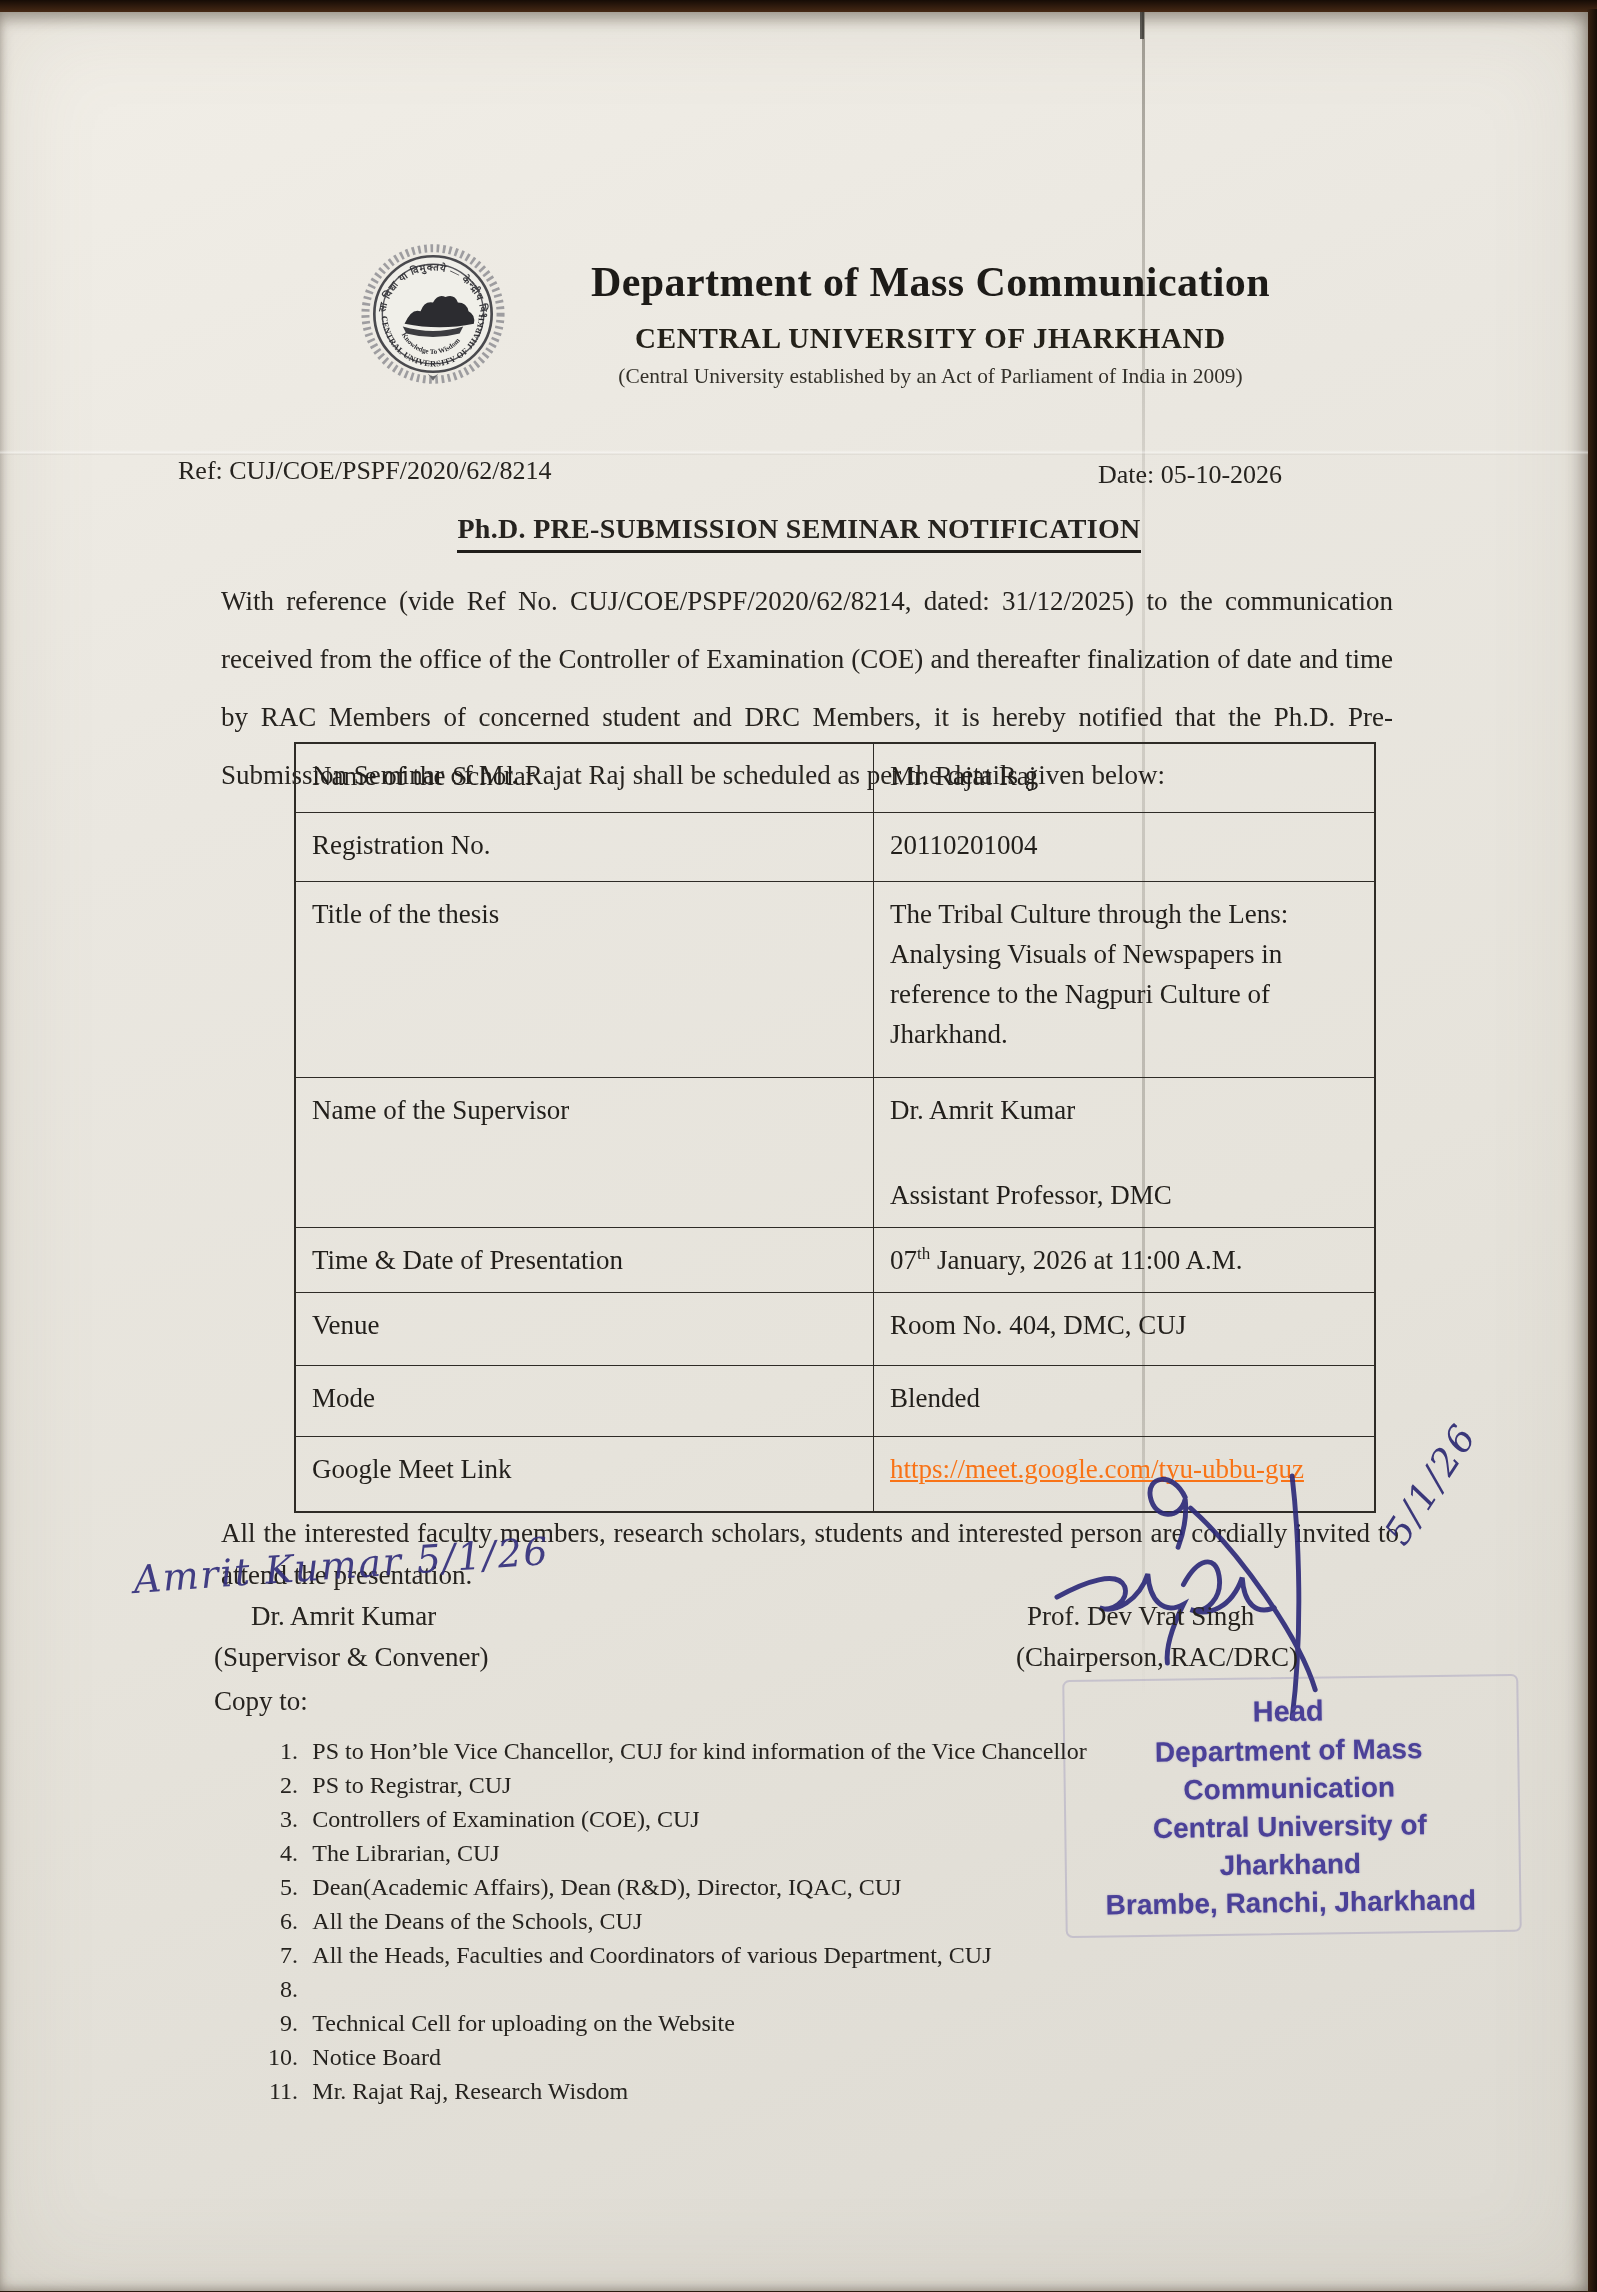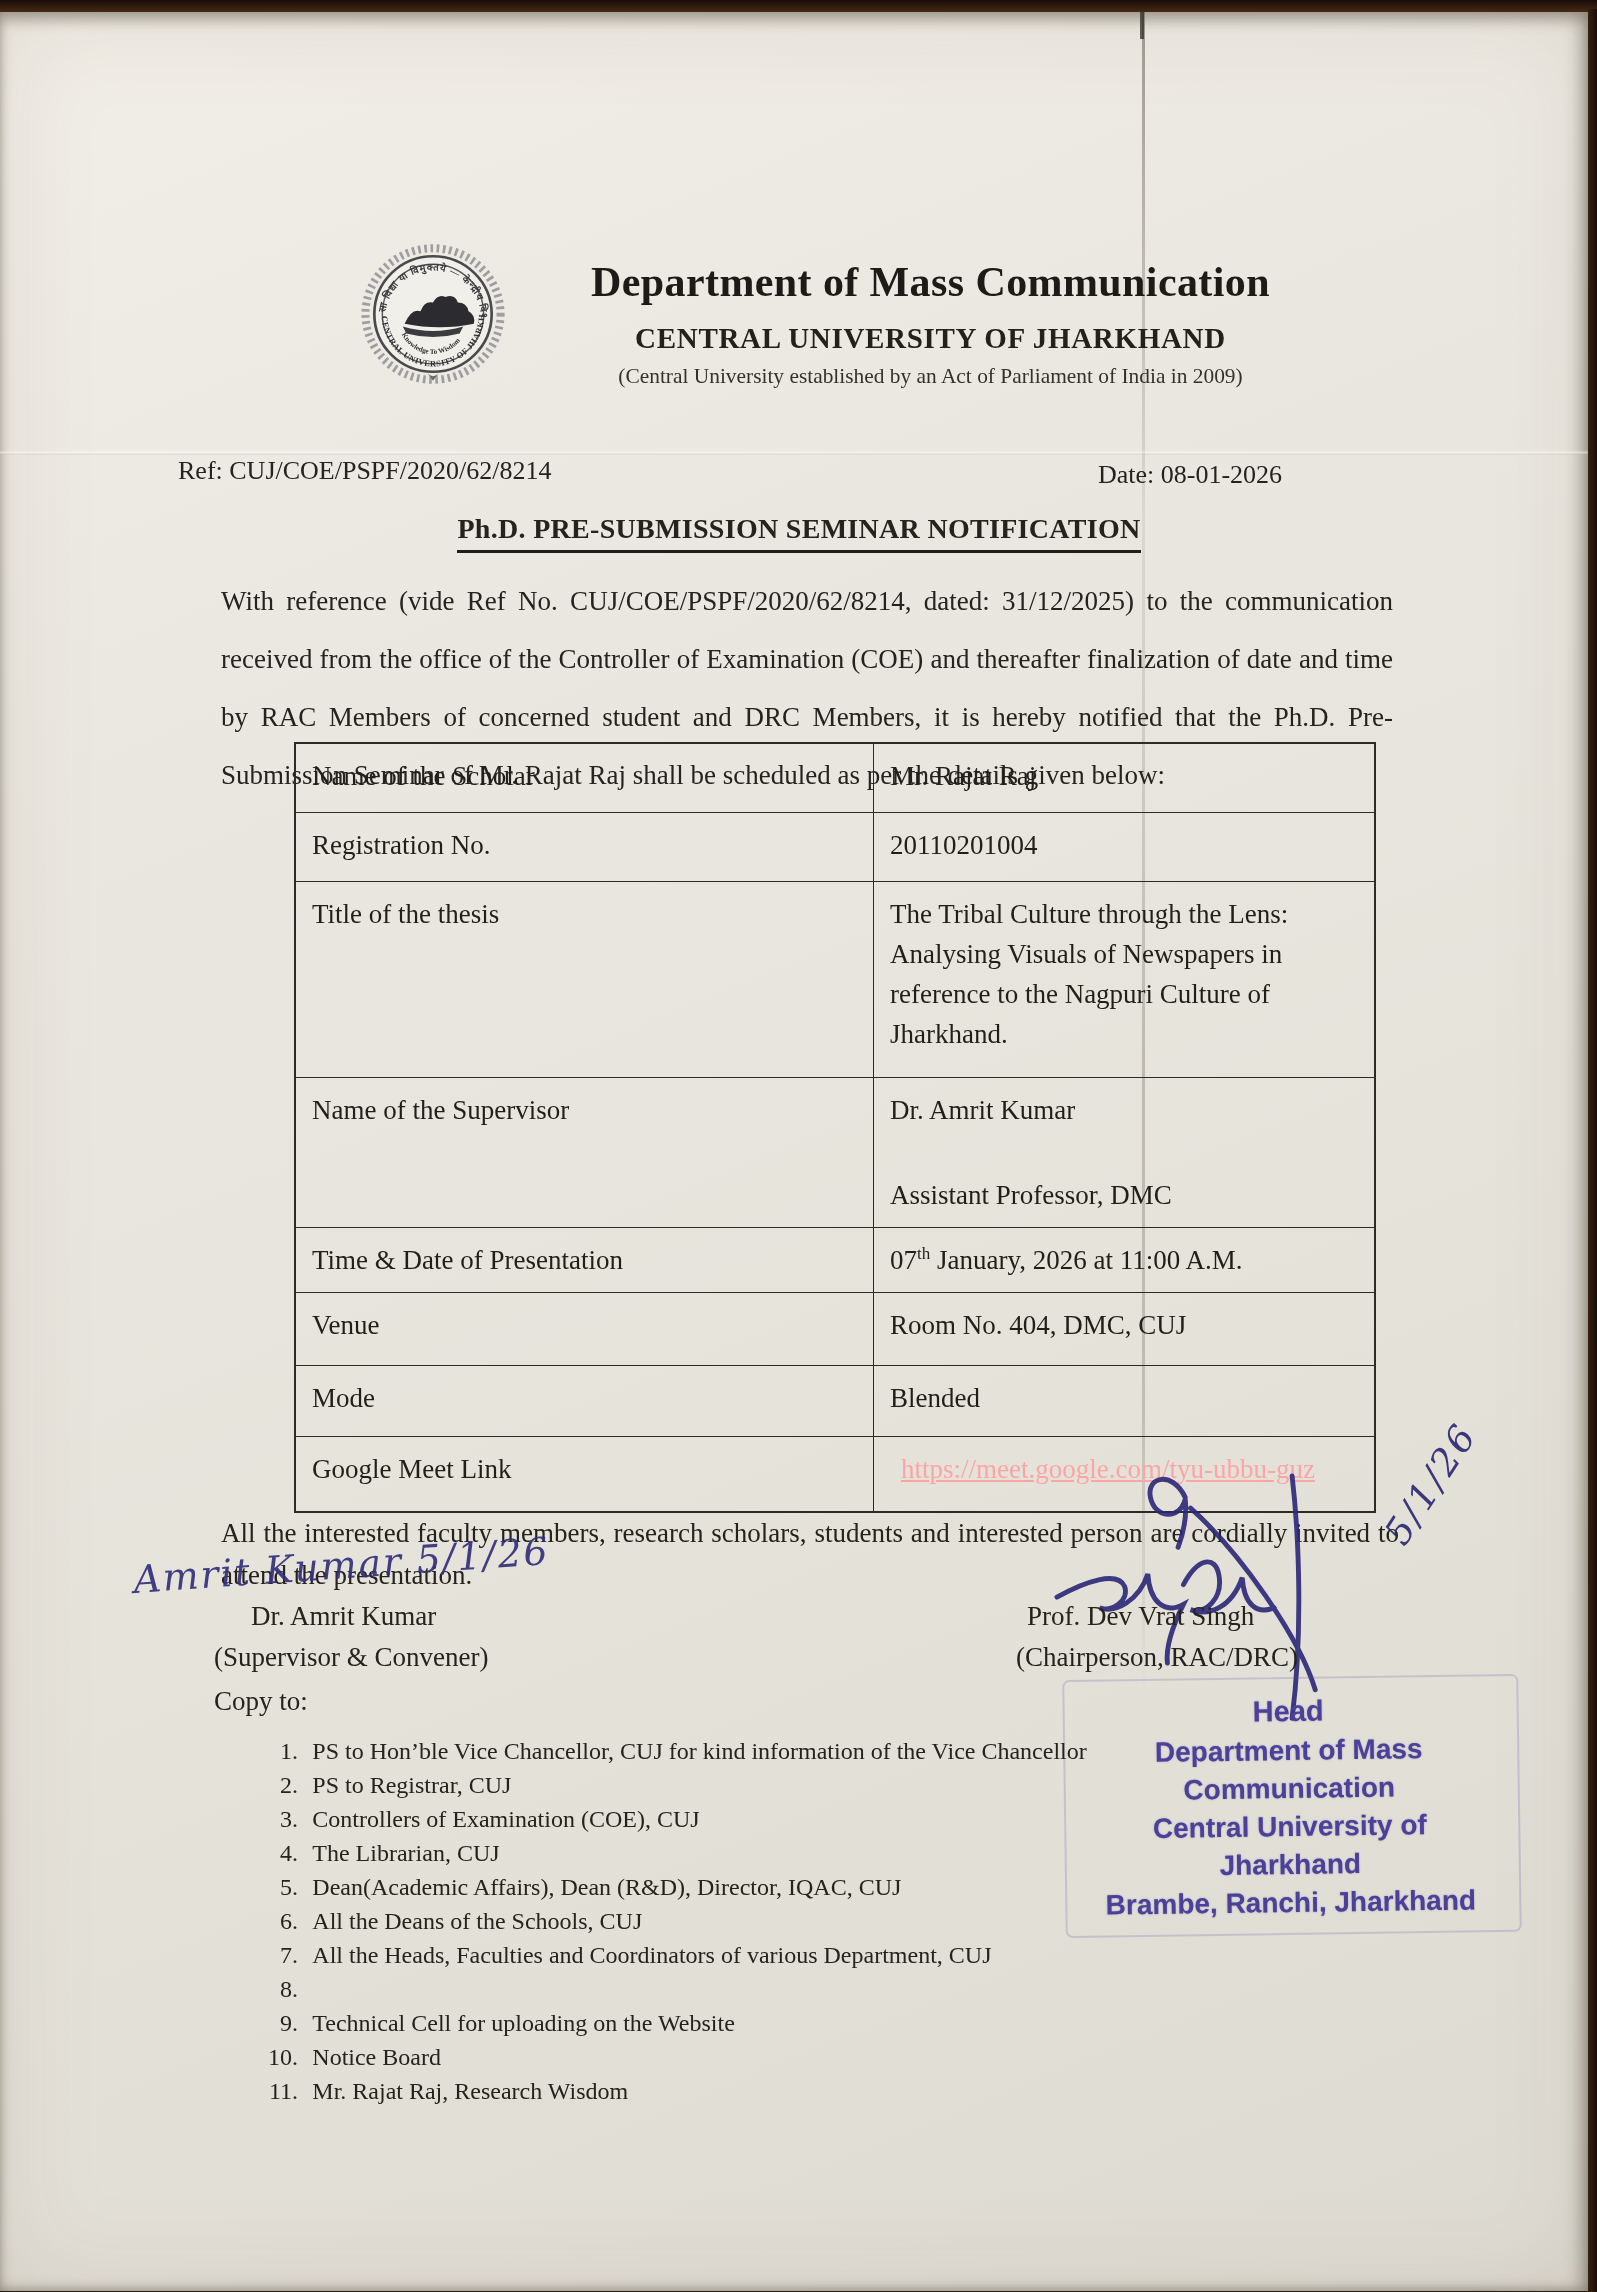--- a/index.html
+++ b/index.html
@@ -41,21 +41,21 @@
   .intro{position:absolute;left:221px;top:572px;width:1172px;font-size:27px;line-height:58px;text-align:justify;}
 
   
   table.details{position:absolute;left:294px;top:742px;width:1082px;border-collapse:collapse;
     font-size:27px;color:#221f1b;}
   table.details td{border:1.8px solid #2e2b26;vertical-align:top;padding:12px 16px;line-height:40px;}
   table.details{border:2.7px solid #2e2b26;}
   td.lbl{width:545px;}
   td.val p{margin:0;}
   td.val p.second{margin-top:45px;}
-  .meet-link{color:#fca5a5;text-decoration:underline;cursor:pointer;margin-left:11px;}
+  .meet-link{color:#f97316;text-decoration:underline;cursor:pointer;}
   sup.ord{font-size:17px;line-height:0;}
 
   .closing{position:absolute;left:221px;top:1512px;width:1178px;font-size:27px;line-height:42px;text-align:justify;}
 
   
   .hand-left{position:absolute;left:132px;top:1558px;font-size:38px;font-style:italic;
     color:#34307c;transform:rotate(-4deg);transform-origin:left top;letter-spacing:1.8px;opacity:.92;
     font-family:"DejaVu Serif",serif;white-space:nowrap;}
   .sig-name-l{position:absolute;left:251px;top:1601px;font-size:27px;}
   .sig-role-l{position:absolute;left:214px;top:1642px;font-size:27px;}
@@ -118,21 +118,21 @@
   <path d="M78 148 q6 6 12 0 l-6 8 z" fill="#6a6a6e"></path>
 </svg>
 
 <div class="hdr">
   <div class="dept">Department of Mass Communication</div>
   <div class="univ">CENTRAL UNIVERSITY OF JHARKHAND</div>
   <div class="est">(Central University established by an Act of Parliament of India in 2009)</div>
 </div>
 
 <div class="ref">Ref: CUJ/COE/PSPF/2020/62/8214</div>
-<div class="date">Date: 08-01-2026</div>
+<div class="date">Date: 05-10-2026</div>
 
 <div class="doc-title-wrap">
   <span class="doc-title">Ph.D. PRE-SUBMISSION SEMINAR NOTIFICATION</span>
 </div>
 
 <div class="intro">With reference (vide Ref No. CUJ/COE/PSPF/2020/62/8214, dated: 31/12/2025) to the communication received from the office of the Controller of Examination (COE) and thereafter finalization of date and time by RAC Members of concerned student and DRC Members, it is hereby notified that the Ph.D. Pre-Submission Seminar of Mr. Rajat Raj shall be scheduled as per the details given below:</div>
 
 <table class="details">
   <colgroup>
       <col style="width:545px">

